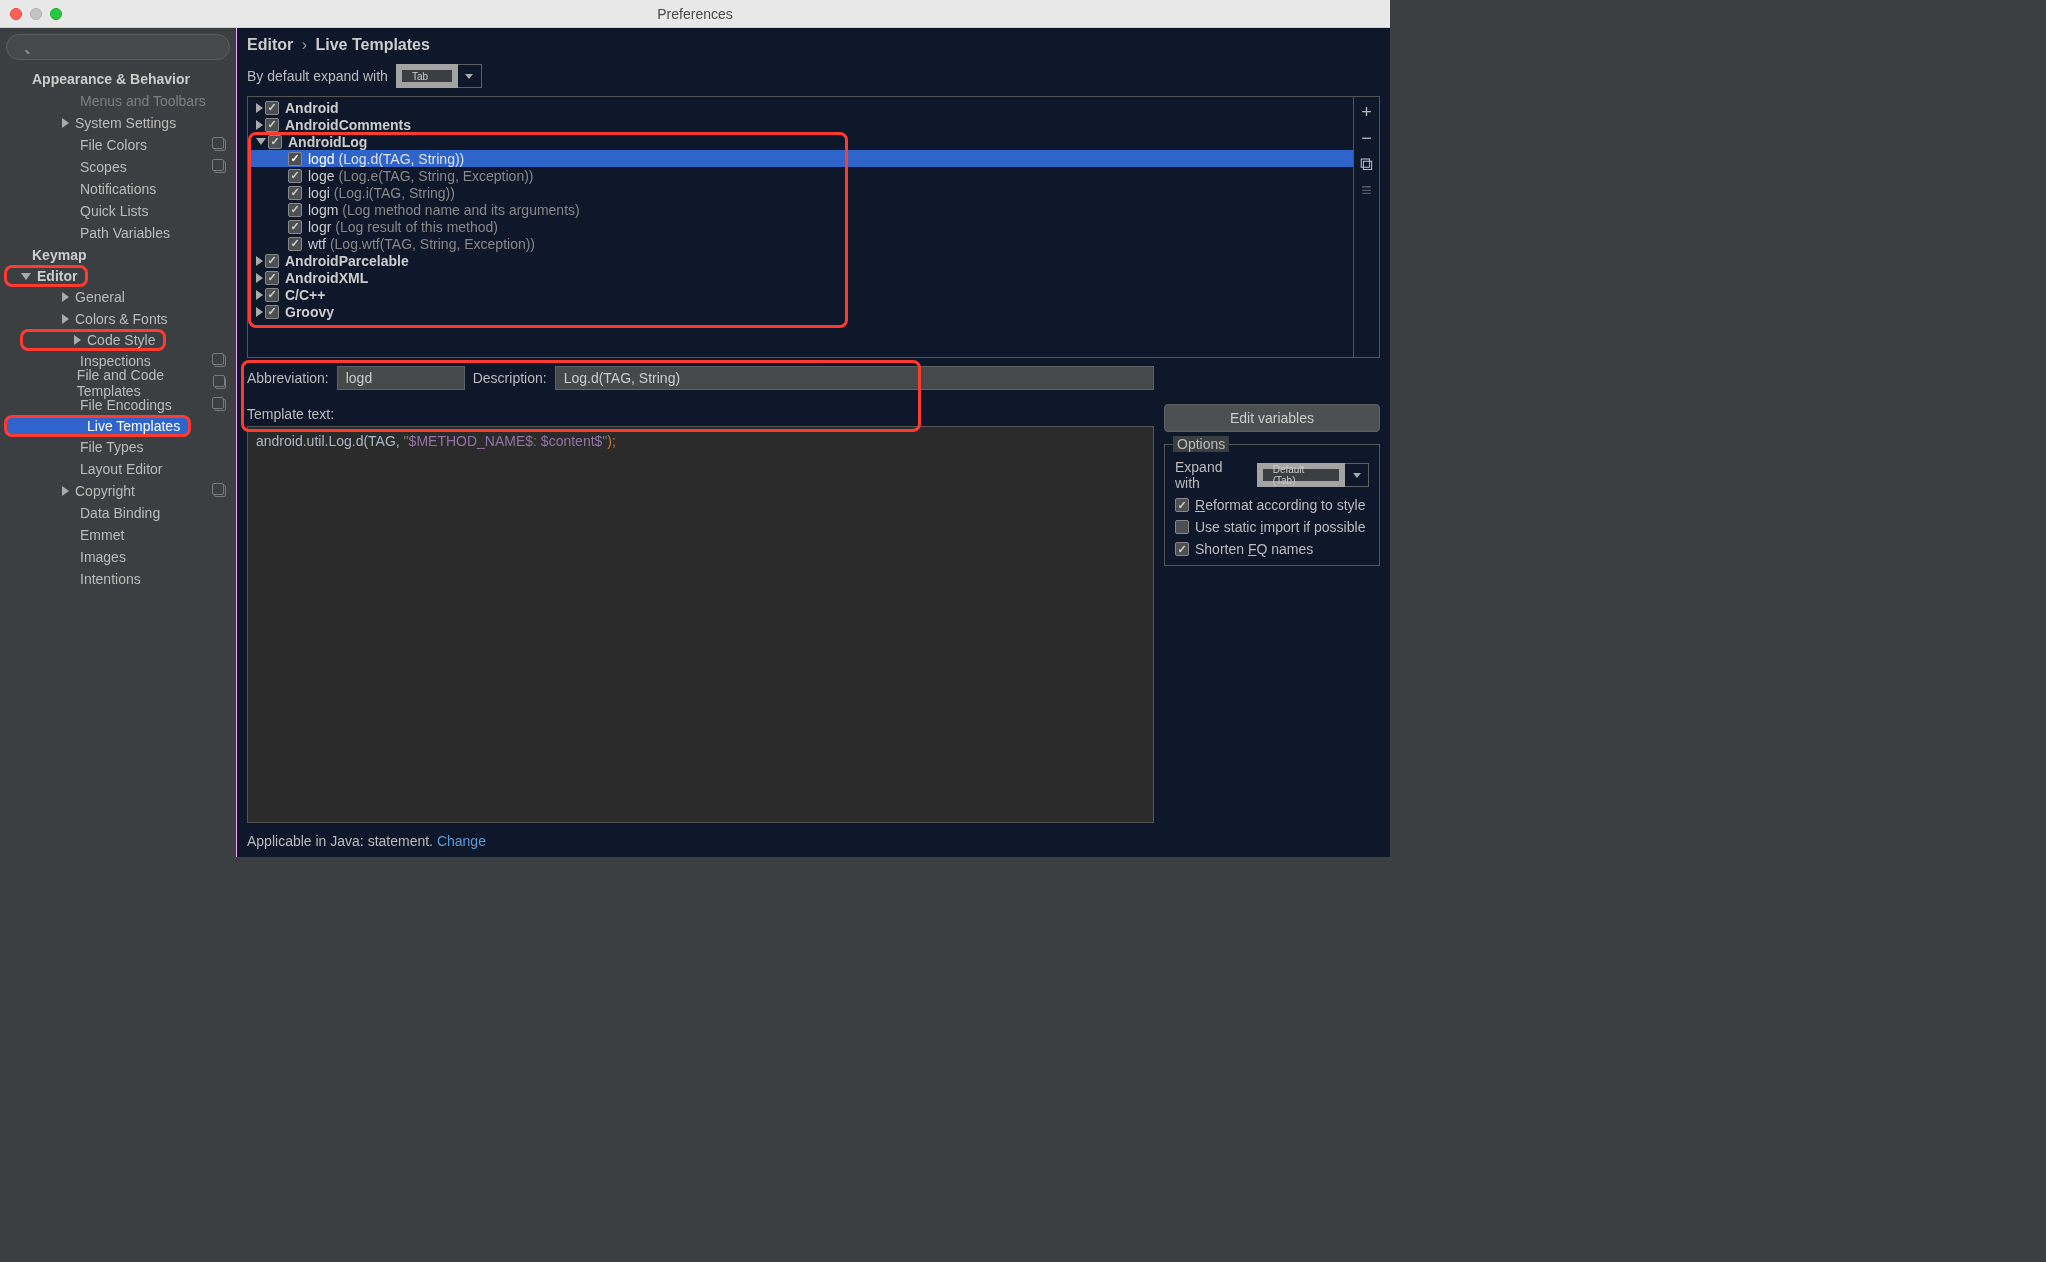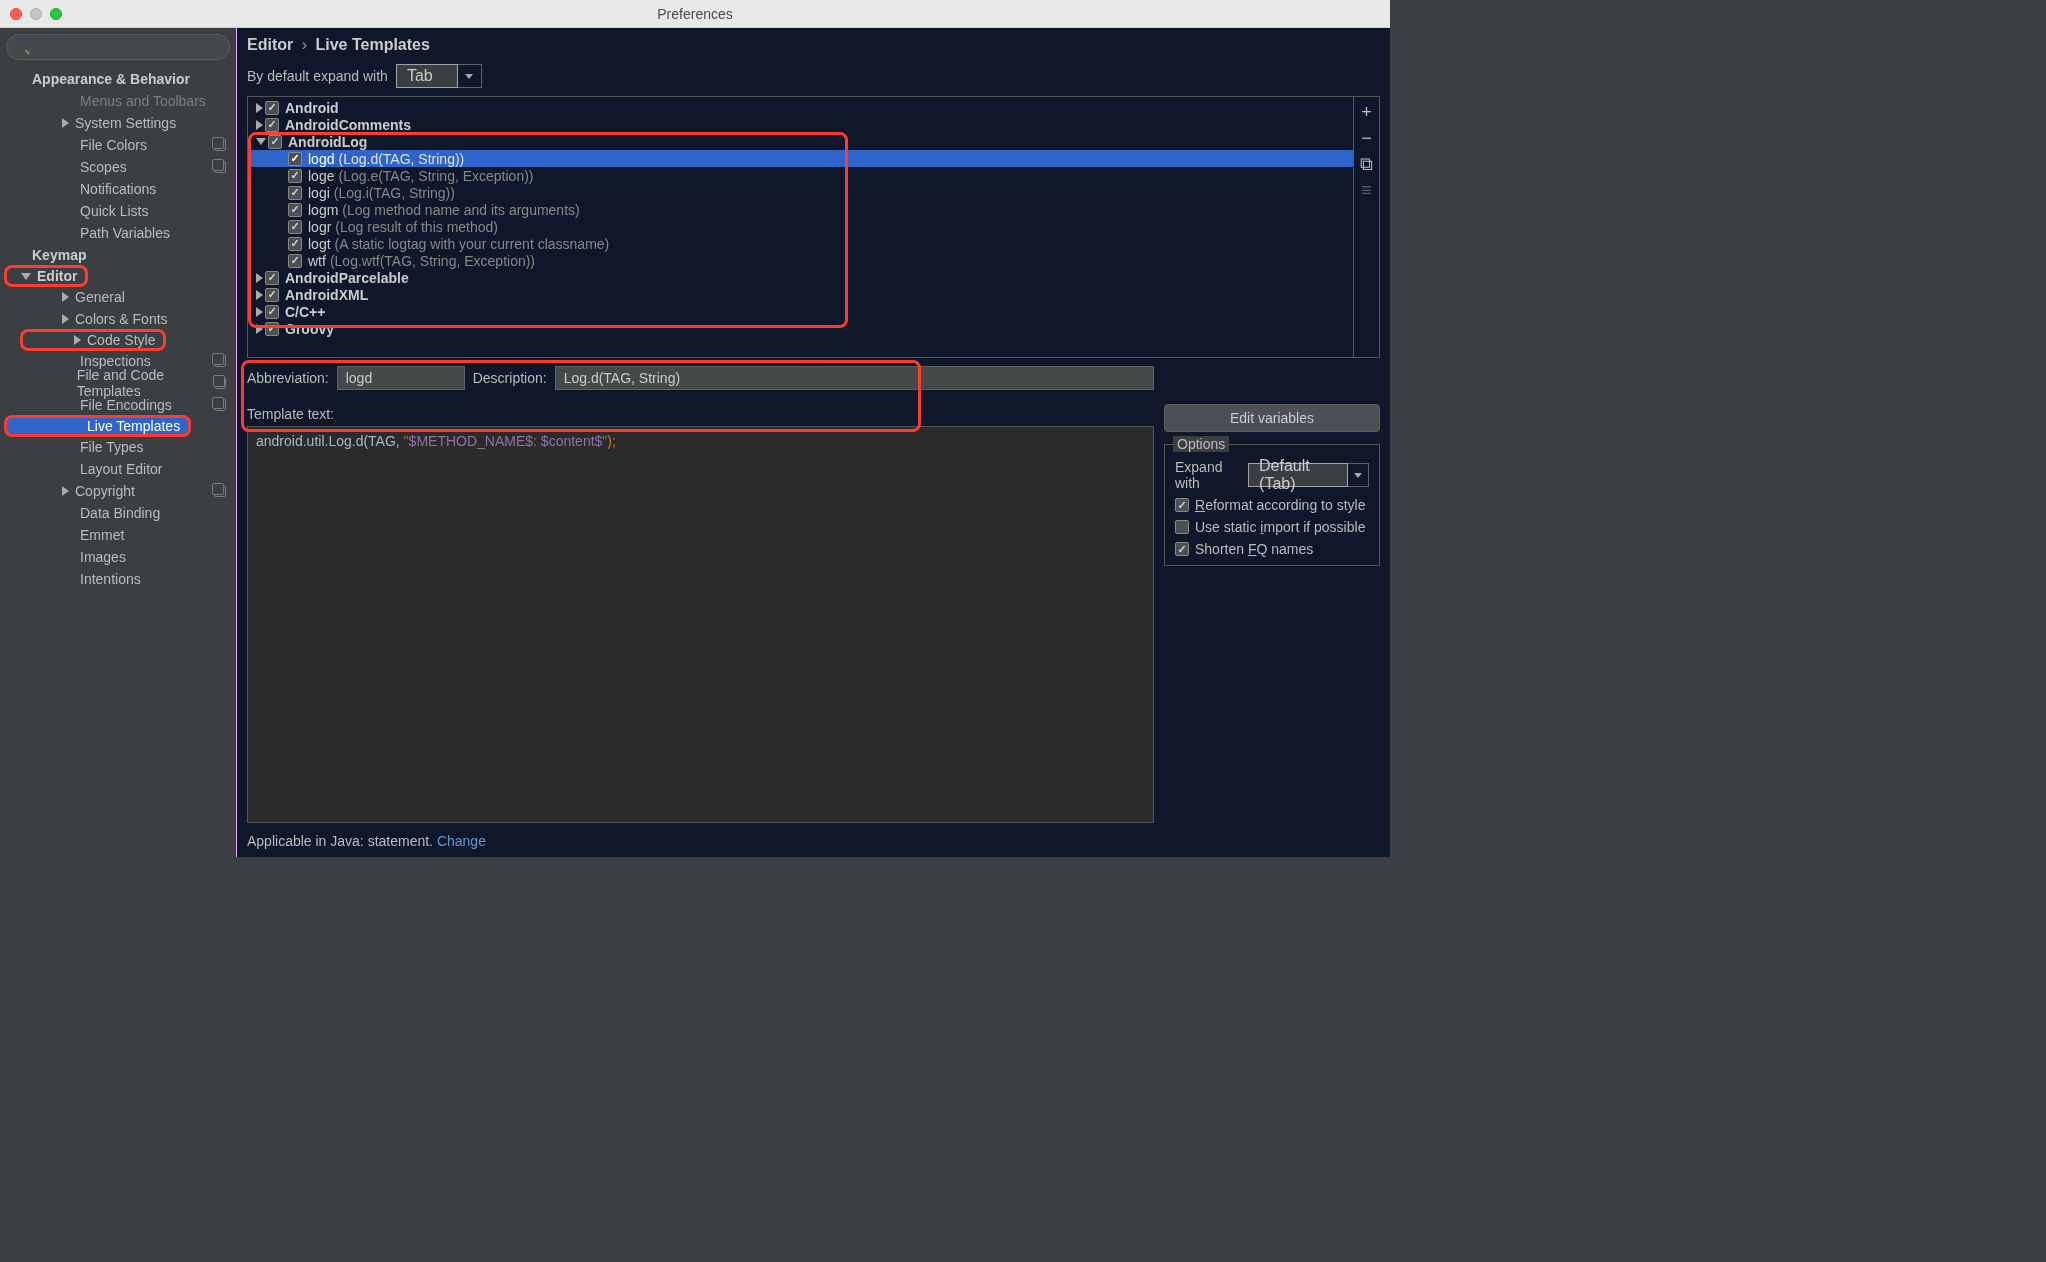--- a/index.html
+++ b/index.html
@@ -35,21 +35,21 @@
     .sb-item .copy-ico { margin-left: auto; margin-right: 10px; width: 12px; height: 12px; border: 1px solid #7a7a7a; border-radius: 2px; position: relative; }
     .sb-item .copy-ico::before { content: ""; position: absolute; left: -3px; top: -3px; width: 10px; height: 10px; border: 1px solid #7a7a7a; border-radius: 2px; background: #3c3f41; }
     
     .main { flex: 1; background: #0f172a; display: flex; flex-direction: column; padding: 8px 10px; overflow: hidden; }
     
     .breadcrumb { font-size: 16px; font-weight: bold; color: #ccc; margin-bottom: 10px; }
     .breadcrumb .sep { color: #999; font-weight: normal; margin: 0 4px; }
     
     .expand-row { display: flex; align-items: center; gap: 8px; margin-bottom: 8px; font-size: 14px; }
     .select-box { display: flex; align-items: center; }
-    .select-field { background: #3c3f41; border: 1px solid #a3a3a3; height: 24px; padding: 0 10px; min-width: 62px; display: flex; align-items: center; color: #ccc; font-size: 16px; }
+    .select-field { background: #3c3f41; border: 6px solid #a3a3a3; height: 24px; padding: 0 10px; min-width: 62px; display: flex; align-items: center; color: #ccc; font-size: 10px; }
     .select-btn { width: 24px; height: 24px; border: 1px solid #5e6163; border-left: none; display: flex; align-items: center; justify-content: center; }
     .select-btn .caret { width: 0; height: 0; border-left: 4px solid transparent; border-right: 4px solid transparent; border-top: 5px solid #aaa; }
     
     .tree-area { display: flex; border: 1px solid #555; height: 262px; position: relative; }
     .tree-body { flex: 1; overflow: auto; padding: 2px 0; }
     .tree-row { display: flex; align-items: center; height: 17px; font-size: 14px; color: #ccc; padding-left: 8px; }
     .tree-row.selected { background: #2f65ca; color: #fff; }
     .tree-row .arrow { margin-right: 2px; }
     .tree-row .cb { width: 14px; height: 14px; border: 1px solid #888; border-radius: 2px; margin-right: 6px; display: flex; align-items: center; justify-content: center; background: #4c5052; }
     .tree-row .cb.checked::after { content: "✓"; font-size: 11px; font-weight: bold; color: #ccc; line-height: 1; }
@@ -304,26 +304,20 @@
             </div>
             <div class="tree-row">
               <div class="indent1"></div>
               <div class="cb checked"></div>
               <span>logr </span>
               <span class="desc">(Log result of this method)</span>
             </div>
             <div class="tree-row">
               <div class="indent1"></div>
               <div class="cb checked"></div>
-              <span>logt </span>
-              <span class="desc">(A static logtag with your current classname)</span>
-            </div>
-            <div class="tree-row">
-              <div class="indent1"></div>
-              <div class="cb checked"></div>
               <span>wtf </span>
               <span class="desc">(Log.wtf(TAG, String, Exception))</span>
             </div>
             <div class="tree-row">
               <div class="arrow right"></div>
               <div class="cb checked"></div>
               <span class="label-bold">AndroidParcelable</span>
             </div>
             <div class="tree-row">
               <div class="arrow right"></div>

